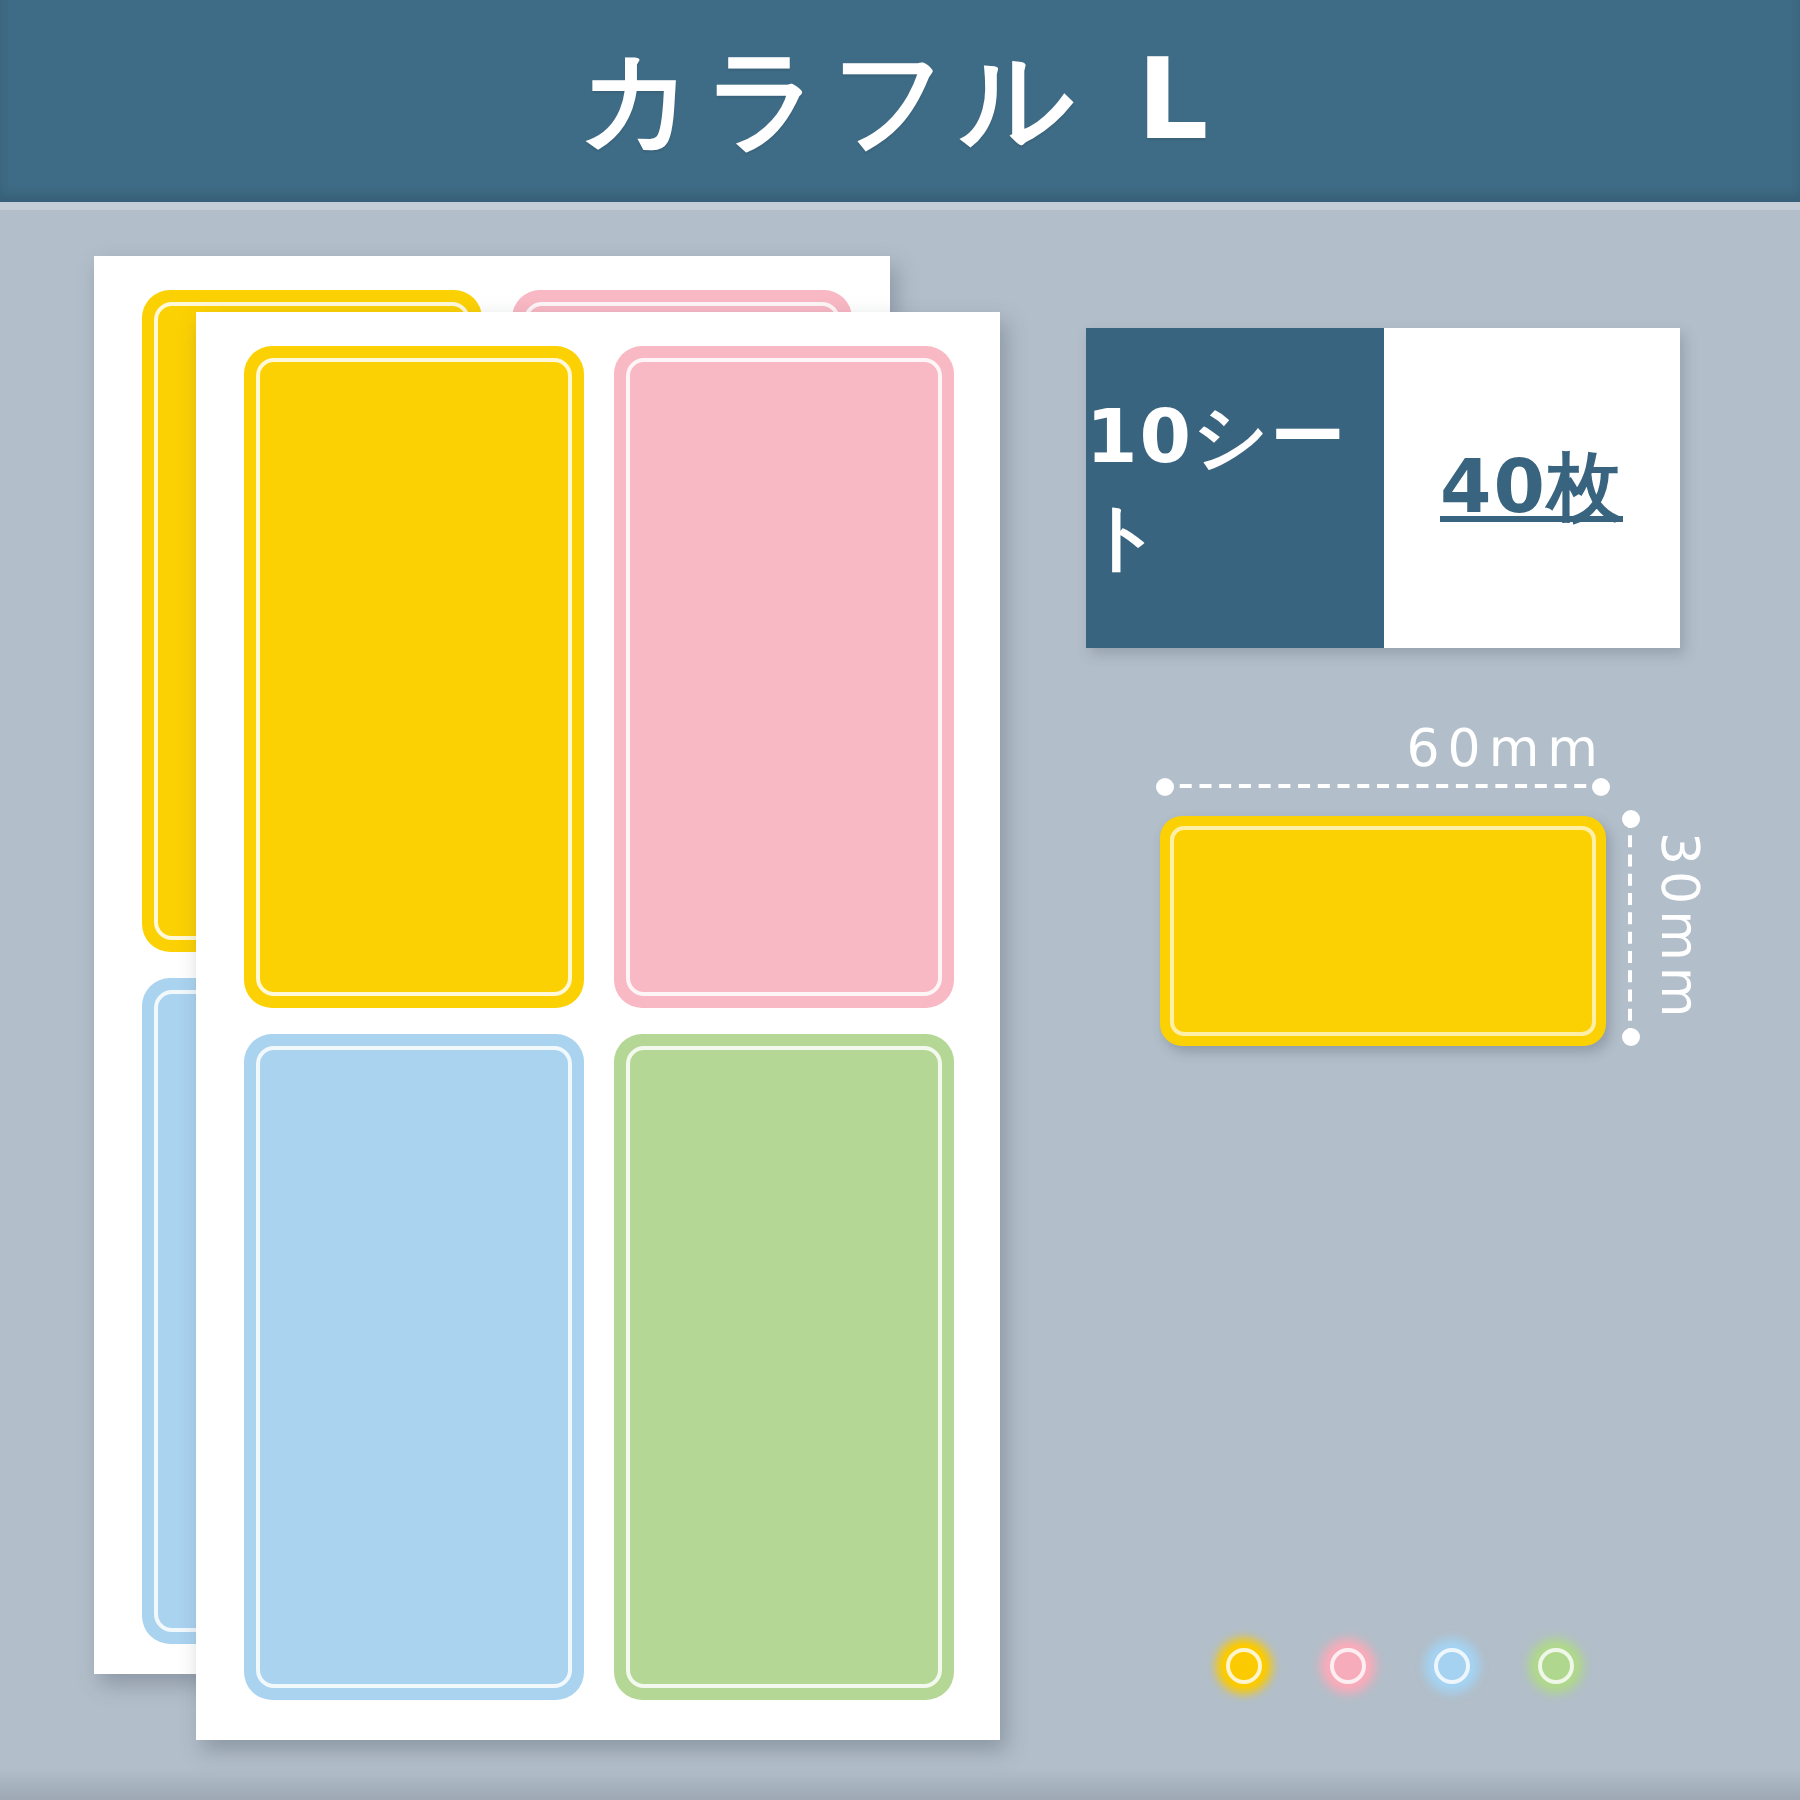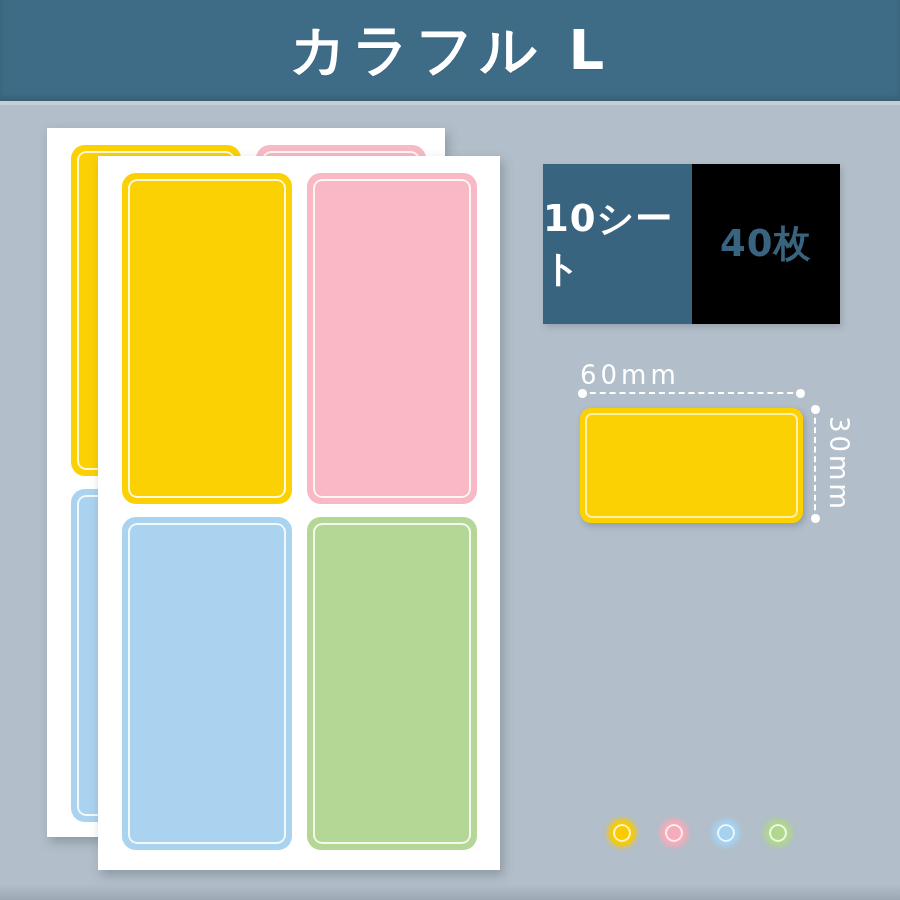--- a/index.html
+++ b/index.html
@@ -54,21 +54,21 @@
     position:absolute;left:580px;top:408px;width:223px;height:115px;
     border-radius:11px;background:var(--c);
     box-shadow:2px 3px 6px rgba(70,80,95,0.30);
   }
   .sample-rect::after{
     content:"";position:absolute;inset:5px;border-radius:7px;
     border:2px solid rgba(255,255,255,0.65);
   }
   .dim-h{position:absolute;left:580px;top:360px;width:223px;}
   .dim-h .dim-label{
-    display:block;text-align:left;color:#fff;font-size:26px;
+    display:block;text-align:right;color:#fff;font-size:26px;
     letter-spacing:4px;font-weight:500;
   }
   .dim-h .dim-line{
     position:relative;margin-top:2px;height:0;border-top:2px dashed #fff;
   }
   .dim-h .dim-line::before,.dim-h .dim-line::after{
     content:"";position:absolute;top:-5px;width:9px;height:9px;
     border-radius:50%;background:#fff;
   }
   .dim-h .dim-line::before{left:-2px;}
@@ -123,21 +123,21 @@
 
   <div class="sheet sheet-front">
     <div class="sticker r1 c1" style="--c: #fcd103;"></div>
     <div class="sticker r1 c2" style="--c: #f8b8c4;"></div>
     <div class="sticker r2 c1" style="--c: #aad3f0;"></div>
     <div class="sticker r2 c2" style="--c: #b5d795;"></div>
   </div>
 
   <div class="badge">
     <div class="badge-half" style="background-color: rgb(57, 100, 127); color: rgb(255, 255, 255);">10シート</div>
-    <div class="badge-half" style="background-color: #000000; color: rgb(57, 100, 127);">40枚</div>
+    <div class="badge-half" style="background-color: #ffffff; color: rgb(57, 100, 127); text-decoration: underline;">40枚</div>
   </div>
 
   <div class="dim-h">
     <span class="dim-label">60mm</span>
     <div class="dim-line"></div>
   </div>
 
   <div class="sample-rect" style="--c: #fcd103;"></div>
 
   <div class="dim-v">

